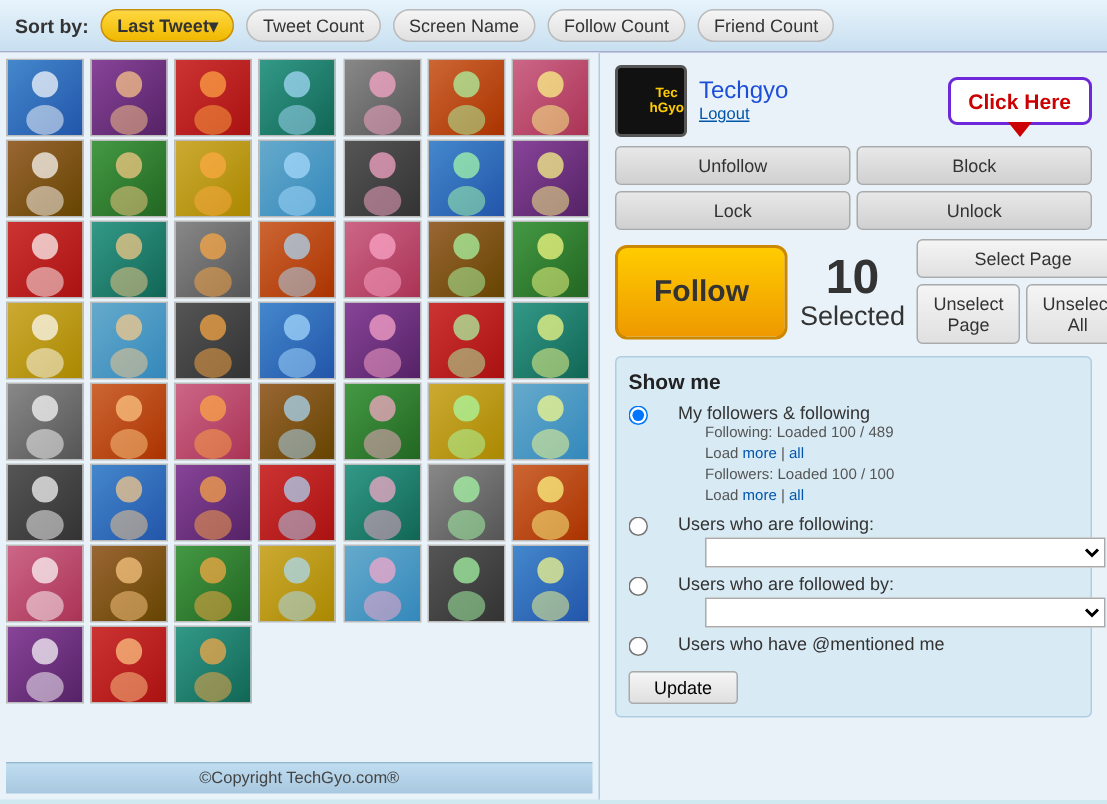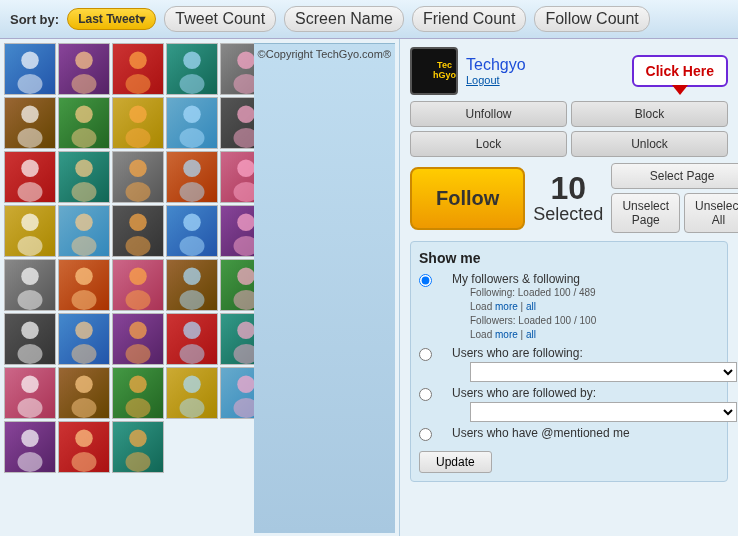--- a/index.html
+++ b/index.html
@@ -34,21 +34,21 @@
       font-size: 12px;
       font-weight: bold;
       cursor: pointer;
       color: #333;
     }
     .sort-btn {
       background: linear-gradient(to bottom, #f5f5f5, #e0e0e0);
       border: 1px solid #bbb;
       border-radius: 12px;
       padding: 3px 10px;
-      font-size: 16px;
+      font-size: 12px;
       cursor: pointer;
       color: #333;
     }
 
     
     .main {
       display: flex;
       height: calc(536px - 38px);
     }
 
@@ -337,35 +337,35 @@
       font-weight: 900;
       color: #fff;
       text-align: center;
       line-height: 1.1;
     }
     .logo-techgyo span { color: #ffcc00; }
 
     
     .left-panel-inner {
       display: flex;
-      flex-direction: row;
+      flex-direction: column;
       height: 100%;
     }
     .avatar-area { flex: 1; overflow: hidden; }
   </style>
 </head>
 <body>
 
 <div class="sort-bar">
   <span class="sort-label">Sort by:</span>
   <button class="sort-btn-active">Last Tweet▾</button>
   <button class="sort-btn">Tweet Count</button>
   <button class="sort-btn">Screen Name</button>
+  <button class="sort-btn">Follow Count</button>
   <button class="sort-btn">Friend Count</button>
-  <button class="sort-btn">Follow Count</button>
 </div>
 
 <div class="main">
 
   <div class="left-panel">
     <div class="left-panel-inner">
       <div class="avatar-area">
         <div class="avatar-grid" id="avatar-grid">
 
         <div class="avatar-cell av-blue"><svg width="100%" height="100%" viewBox="0 0 40 40">

